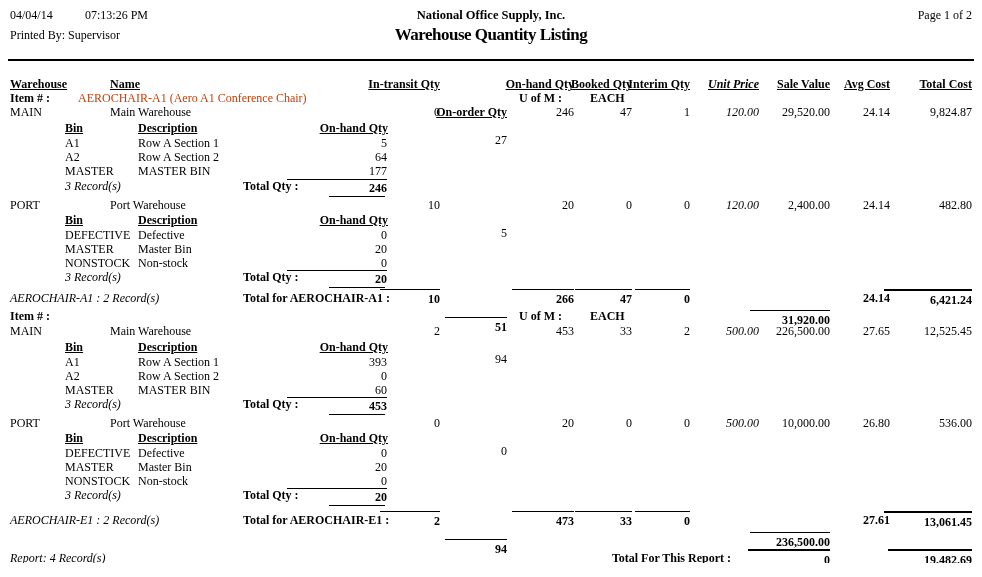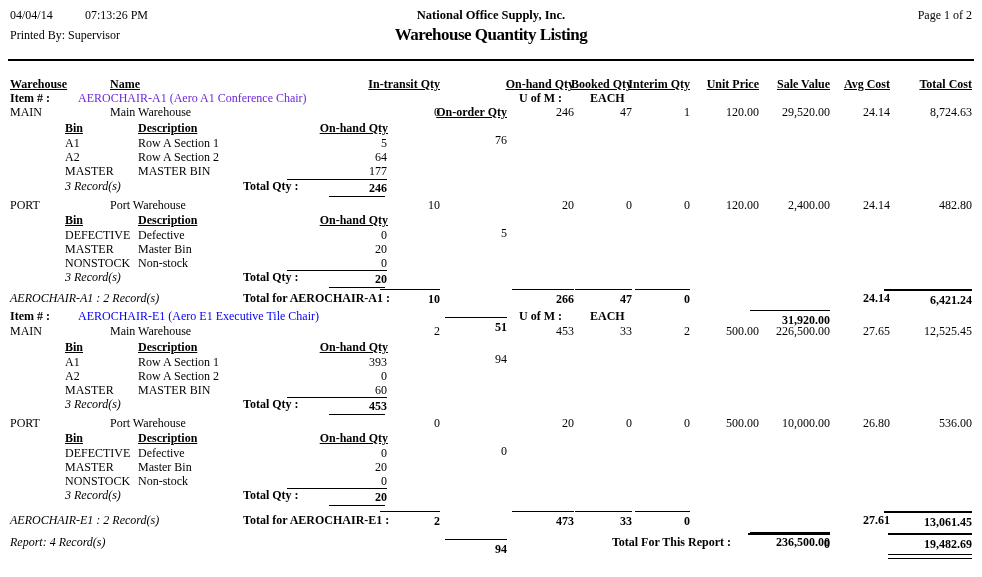--- a/index.html
+++ b/index.html
@@ -8,21 +8,21 @@
   .abs{position:absolute;white-space:nowrap;}
   .r{position:absolute;left:0;top:0;width:100%;height:14px;}
   .b{font-weight:bold;}
   .i{font-style:italic;}
   .u{text-decoration:underline;}
   .ctr{left:0;width:100%;text-align:center;}
   .title{font-size:17px;letter-spacing:-0.5px;}
   .hrule{position:absolute;left:8px;right:8px;top:59px;border-top:2px solid #000;}
   
   .c-it{right:542px;} .c-oo{right:475px;margin-top:28px;} .c-oh{right:408px;} .c-bk{right:350px;}
-  .c-in{right:292px;} .c-up{right:223px;} .c-sv{right:152px;} .c-ac{right:92px;} .c-tc{right:10px;}
+  .c-in{right:292px;} .c-up{right:223px;font-style:italic;} .c-sv{right:152px;} .c-ac{right:92px;} .c-tc{right:10px;}
   
   .c-wh{left:10px;} .c-nm{left:110px;} .c-bin{left:65px;text-align:center;} .c-dsc{left:138px;}
   .c-bq{right:595px;} .c-bqh{right:594px;}
   .c-itemlbl{left:10px;} .c-itemlink{left:78px;} .c-uofm{right:420px;} .c-each{left:590px;}
   .c-totql{left:243px;}
   .bin-total-val{position:absolute;right:595px;width:100px;text-align:right;font-weight:bold;
                  border-top:1px solid #000;padding-top:1px;}
   .bin-total-val::after{content:"";position:absolute;right:2px;top:16px;width:56px;border-top:1px solid #000;}
   
   .gt{position:absolute;font-weight:bold;text-align:right;border-top:1px solid #000;padding-top:2px;}
@@ -58,37 +58,37 @@
     <span class="abs b u c-bk">Booked Qty</span>
     <span class="abs b u c-in">Interim Qty</span>
     <span class="abs b u c-up">Unit Price</span>
     <span class="abs b u c-sv">Sale Value</span>
     <span class="abs b u c-ac">Avg Cost</span>
     <span class="abs b u c-tc">Total Cost</span>
   </div>
 
   <div class="r" style="top:91px">
     <span class="abs b c-itemlbl">Item # :</span>
-    <span class="abs c-itemlink link" style="color: #6d28d9;">AEROCHAIR-A1 (Aero A1 Conference Chair)</span>
+    <span class="abs c-itemlink link" style="color: #c2410c;">AEROCHAIR-A1 (Aero A1 Conference Chair)</span>
     <span class="abs b c-uofm">U of M :</span>
     <span class="abs b c-each">EACH</span>
   </div>
 
   <div class="r" style="top:105px">
     <span class="abs c-wh">MAIN</span>
     <span class="abs c-nm">Main Warehouse</span>
     <span class="abs c-it">0</span>
-    <span class="abs c-oo">76</span>
+    <span class="abs c-oo">27</span>
     <span class="abs c-oh">246</span>
     <span class="abs c-bk">47</span>
     <span class="abs c-in">1</span>
     <span class="abs c-up">120.00</span>
     <span class="abs c-sv">29,520.00</span>
     <span class="abs c-ac">24.14</span>
-    <span class="abs c-tc">8,724.63</span>
+    <span class="abs c-tc">9,824.87</span>
   </div>
   <div class="r" style="top:121px">
     <span class="abs b u c-bin">Bin</span>
     <span class="abs b u c-dsc">Description</span>
     <span class="abs b u c-bqh">On-hand Qty</span>
   </div>
   <div class="r" style="top:136px">
     <span class="abs c-bin">A1</span>
     <span class="abs c-dsc">Row A Section 1</span>
     <span class="abs c-bq">5</span>
@@ -156,21 +156,20 @@
     <span class="gt c-oh">266</span>
     <span class="gt c-bk">47</span>
     <span class="gt c-in">0</span>
     <span class="gt c-sv">31,920.00</span>
     <span class="gt-plain c-ac">24.14</span>
     <span class="gt c-tc">6,421.24</span>
   </div>
 
   <div class="r" style="top:309px">
     <span class="abs b c-itemlbl">Item # :</span>
-    <span class="abs c-itemlink link" style="color: rgb(0, 0, 238);">AEROCHAIR-E1 (Aero E1 Executive Tile Chair)</span>
     <span class="abs b c-uofm">U of M :</span>
     <span class="abs b c-each">EACH</span>
   </div>
 
   <div class="r" style="top:324px">
     <span class="abs c-wh">MAIN</span>
     <span class="abs c-nm">Main Warehouse</span>
     <span class="abs c-it">2</span>
     <span class="abs c-oo">94</span>
     <span class="abs c-oh">453</span>
@@ -252,20 +251,20 @@
     <span class="gt c-it">2</span>
     <span class="gt c-oo">94</span>
     <span class="gt c-oh">473</span>
     <span class="gt c-bk">33</span>
     <span class="gt c-in">0</span>
     <span class="gt c-sv">236,500.00</span>
     <span class="gt-plain c-ac">27.61</span>
     <span class="gt c-tc">13,061.45</span>
   </div>
 
-  <div class="r" style="top:533px;height:24px">
+  <div class="r" style="top:549px;height:24px">
     <span class="abs i c-wh" style="top:2px">Report: 4 Record(s)</span>
     <span class="abs lbl-rt">Total For This Report :</span>
     <span class="rt c-sv">0</span>
     <span class="rt c-tc">19,482.69</span>
   </div>
 
 </div>
 
 </body></html>

